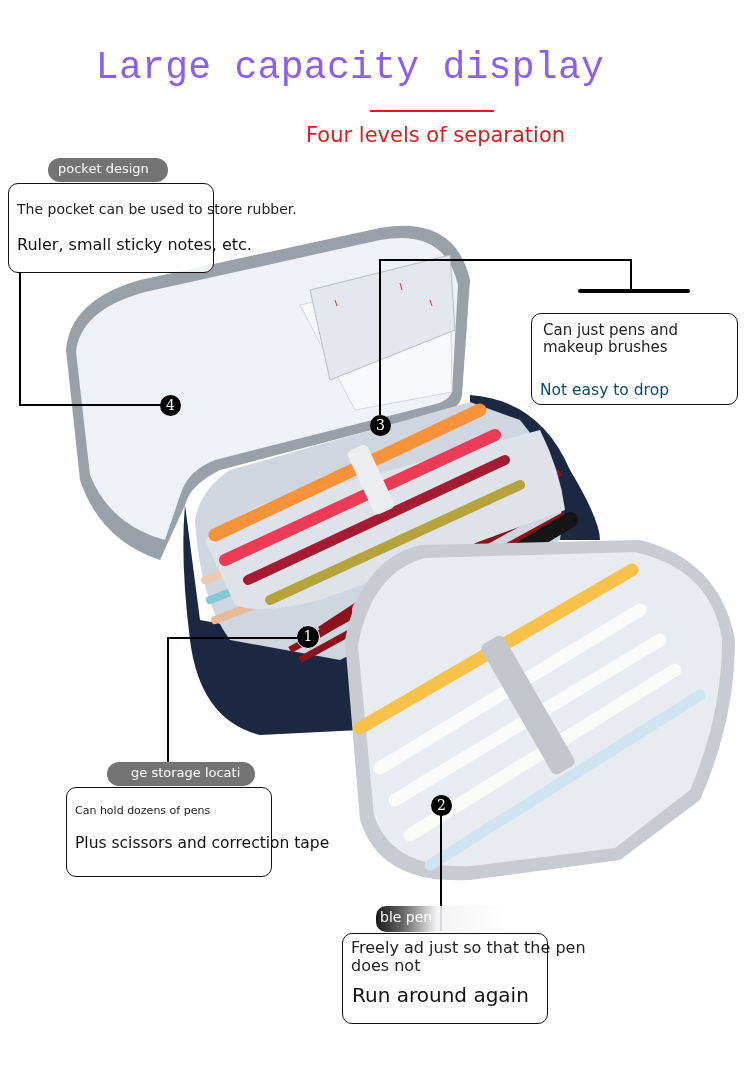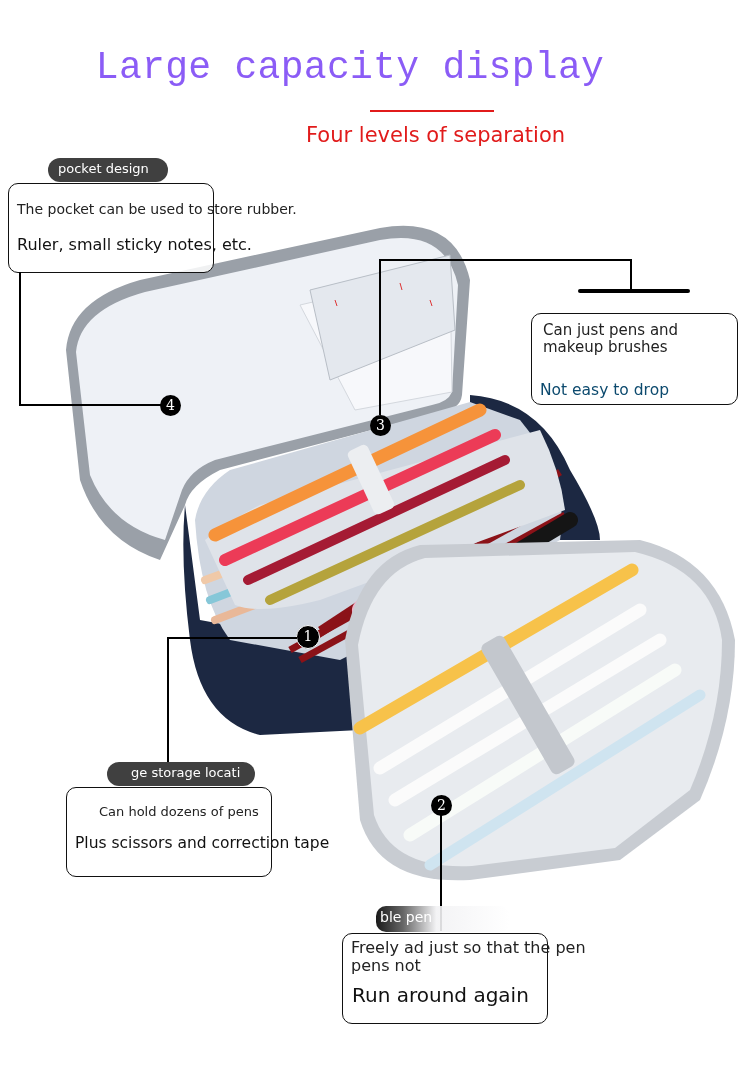--- a/index.html
+++ b/index.html
@@ -2,21 +2,21 @@
 <html><head>
 <meta charset="utf-8">
 <style>
   html, body { margin: 0; padding: 0; background: #ffffff; }
   body { width: 750px; height: 1071px; position: relative; overflow: hidden; font-family: "DejaVu Sans", sans-serif; }
   .abs { position: absolute; }
   .title { left: 0; top: 46px; width: 700px; text-align: center; color: #8b5cf6; font-size: 38px; font-family: Liberation Mono, monospace; letter-spacing: 0.3px; }
   .title-rule { left: 370px; top: 110px; width: 124px; height: 2px; background: #e11b1b; }
   .subtitle { left: 306px; top: 123px; color: #e11b1b; font-size: 21px; text-align: center; }
   .scene { left: 0; top: 0; width: 750px; height: 1071px; }
-  .tag { background: #404040; color: #fff; border-radius: 13px; font-size: 13px; padding: 0 10px; height: 24px; line-height: 22px; white-space: nowrap; overflow: hidden; }
+  .tag { background: #737373; color: #fff; border-radius: 13px; font-size: 13px; padding: 0 10px; height: 24px; line-height: 22px; white-space: nowrap; overflow: hidden; }
   .box { border: 1.5px solid #111; border-radius: 10px; background: rgba(255,255,255,0.85); }
   .txt { color: #222; white-space: nowrap; }
   .line { background: #000; }
   .badge { width: 21px; height: 21px; border-radius: 50%; background: #000; color: #fff; font-size: 14px; text-align: center; line-height: 21px; font-family: "DejaVu Serif", serif; }
   .badge.ring { border: 1.5px solid #fff; box-sizing: border-box; width: 24px; height: 24px; line-height: 21px; }
 </style>
 </head>
 <body>
 
 <div class="abs title">Large capacity display</div>
@@ -99,23 +99,23 @@
 <div class="abs box" style="left:531px;top:313px;width:205px;height:90px;"></div>
 <div class="abs txt" style="left:543px;top:322px;font-size:15px;line-height:17px;">Can just pens and</div>
 <div class="abs txt" style="left:543px;top:339px;font-size:15px;line-height:17px;">makeup brushes</div>
 <div class="abs txt" style="left:540px;top:381px;font-size:15.5px;color:#0c4a6e;">Not easy to drop</div>
 
 <div class="abs badge ring" style="left:296px;top:625px;">1</div>
 <div class="abs line" style="left:167px;top:637px;width:130px;height:2px;"></div>
 <div class="abs line" style="left:167px;top:637px;width:2px;height:126px;"></div>
 <div class="abs tag" style="left:107px;top:762px;width:100px;padding:0 24px;">ge storage locati</div>
 <div class="abs box" style="left:66px;top:787px;width:204px;height:88px;"></div>
-<div class="abs txt" style="left:75px;top:804px;font-size:13px;margin-left:24px;">Can hold dozens of pens</div>
+<div class="abs txt" style="left:75px;top:804px;font-size:11px;">Can hold dozens of pens</div>
 <div class="abs txt" style="left:75px;top:834px;font-size:15.5px;color:#111;">Plus scissors and correction tape</div>
 
 <div class="abs badge" style="left:431px;top:795px;">2</div>
 <div class="abs line" style="left:440px;top:815px;width:2px;height:116px;"></div>
 <div class="abs" style="left:376px;top:906px;width:134px;height:26px;background:linear-gradient(90deg,#000 0%,#555 20%,#f2f2f4 45%,#ffffff 100%);border-radius:10px;opacity:0.9;"></div>
 <div class="abs" style="left:380px;top:909px;color:#fff;font-size:14px;">ble pen</div>
 <div class="abs box" style="left:342px;top:933px;width:204px;height:89px;"></div>
 <div class="abs txt" style="left:351px;top:939px;font-size:16px;line-height:18px;">Freely ad just so that the pen</div>
-<div class="abs txt" style="left:351px;top:957px;font-size:16px;line-height:18px;">pens not</div>
+<div class="abs txt" style="left:351px;top:957px;font-size:16px;line-height:18px;">does not</div>
 <div class="abs txt" style="left:352px;top:983px;font-size:20px;color:#111;text-align:right;">Run around again</div>
 
 </body></html>

